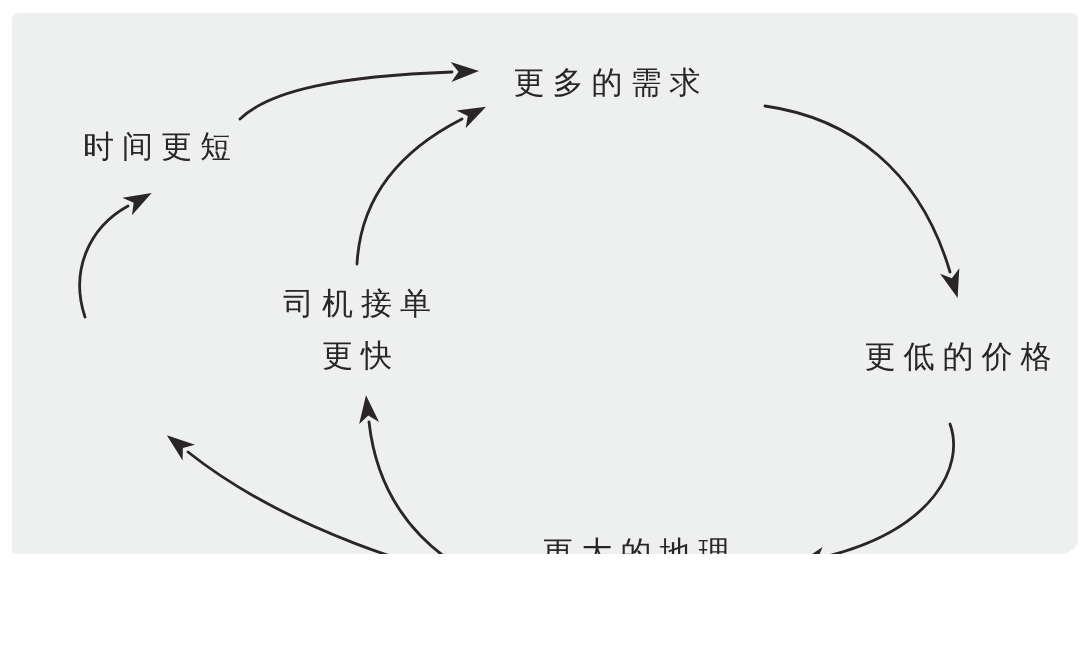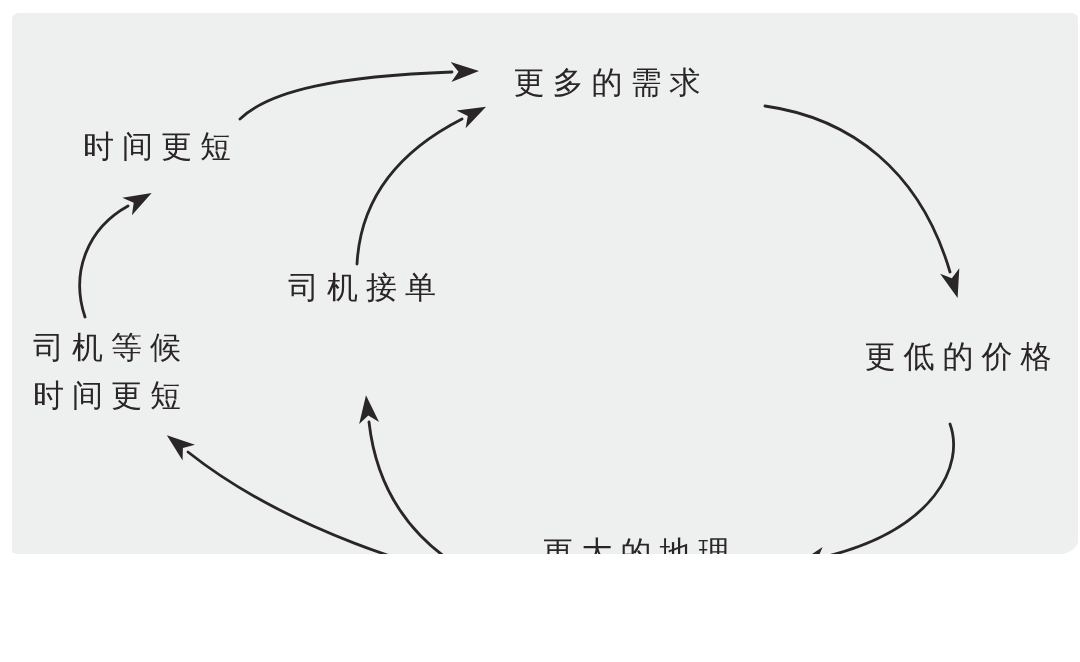--- a/index.html
+++ b/index.html
@@ -44,21 +44,21 @@
     color: #2a2526;
     font-size: 31px;
     letter-spacing: 8px;
     text-align: center;
     line-height: 40px;
     white-space: nowrap;
   }
   .node .ln { display: block; }
   .n-more-demand    { left: 506px; top:  62px; width: 210px; }
   .n-lower-price    { left:  58px; top: 126px; width: 206px; }
-  .n-faster-pickup  { left: 278px; top: 261px; width: 166px; line-height: 52px; text-align: right; }
+  .n-faster-pickup  { left: 278px; top: 277px; width: 166px; line-height: 52px; }
   .n-shorter-wait   { left:  26px; top: 323px; width: 170px; line-height: 48px; }
   .n-more-drivers   { left: 856px; top: 336px; width: 212px; }
   .n-wider-coverage { left: 532px; top: 526px; width: 216px; line-height: 53px; text-decoration: underline; }
 </style>
 </head>
 <body>
 
 <div class="page">
   <div class="panel"></div>
 
@@ -87,26 +87,23 @@
   <div class="node n-more-demand">
     <span class="ln">更多的需求</span>
   </div>
 
   <div class="node n-lower-price">
     <span class="ln">时间更短</span>
   </div>
 
   <div class="node n-faster-pickup">
     <span class="ln">司机接单</span>
+    <span class="ln">更快</span>
   </div>
 
-  <div class="node n-shorter-wait">
-    <span class="ln">司机等候</span>
-    <span class="ln">时间更短</span>
-  </div>
 
   <div class="node n-more-drivers">
     <span class="ln">更低的价格</span>
   </div>
 
   <div class="node n-wider-coverage">
     <span class="ln">更大的地理</span>
   </div>
 </div>
 

